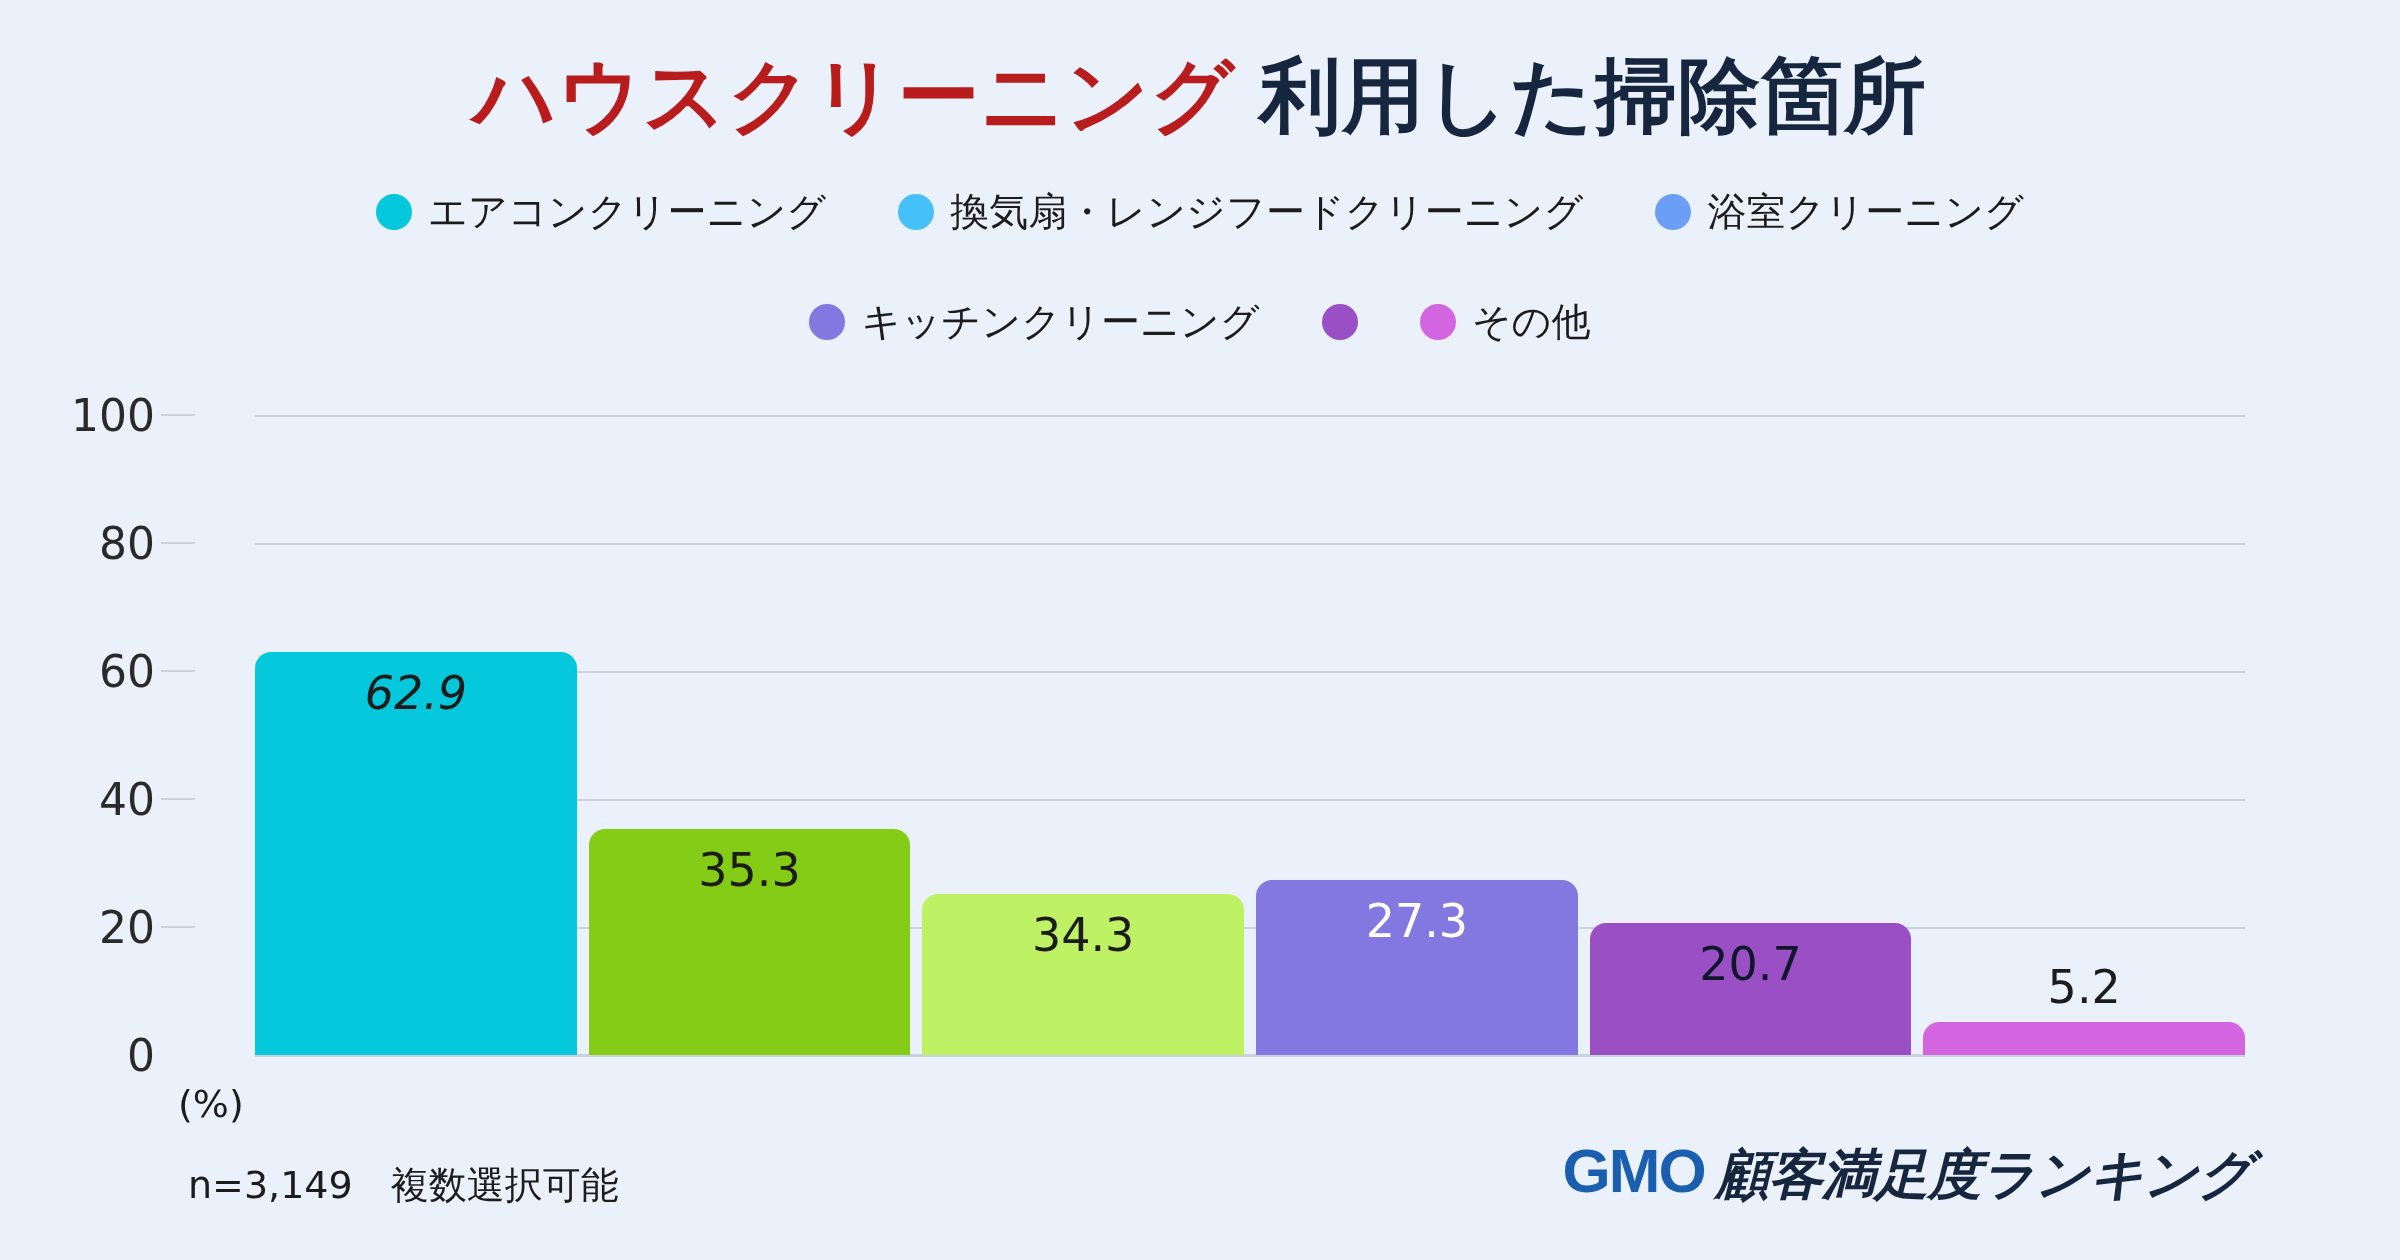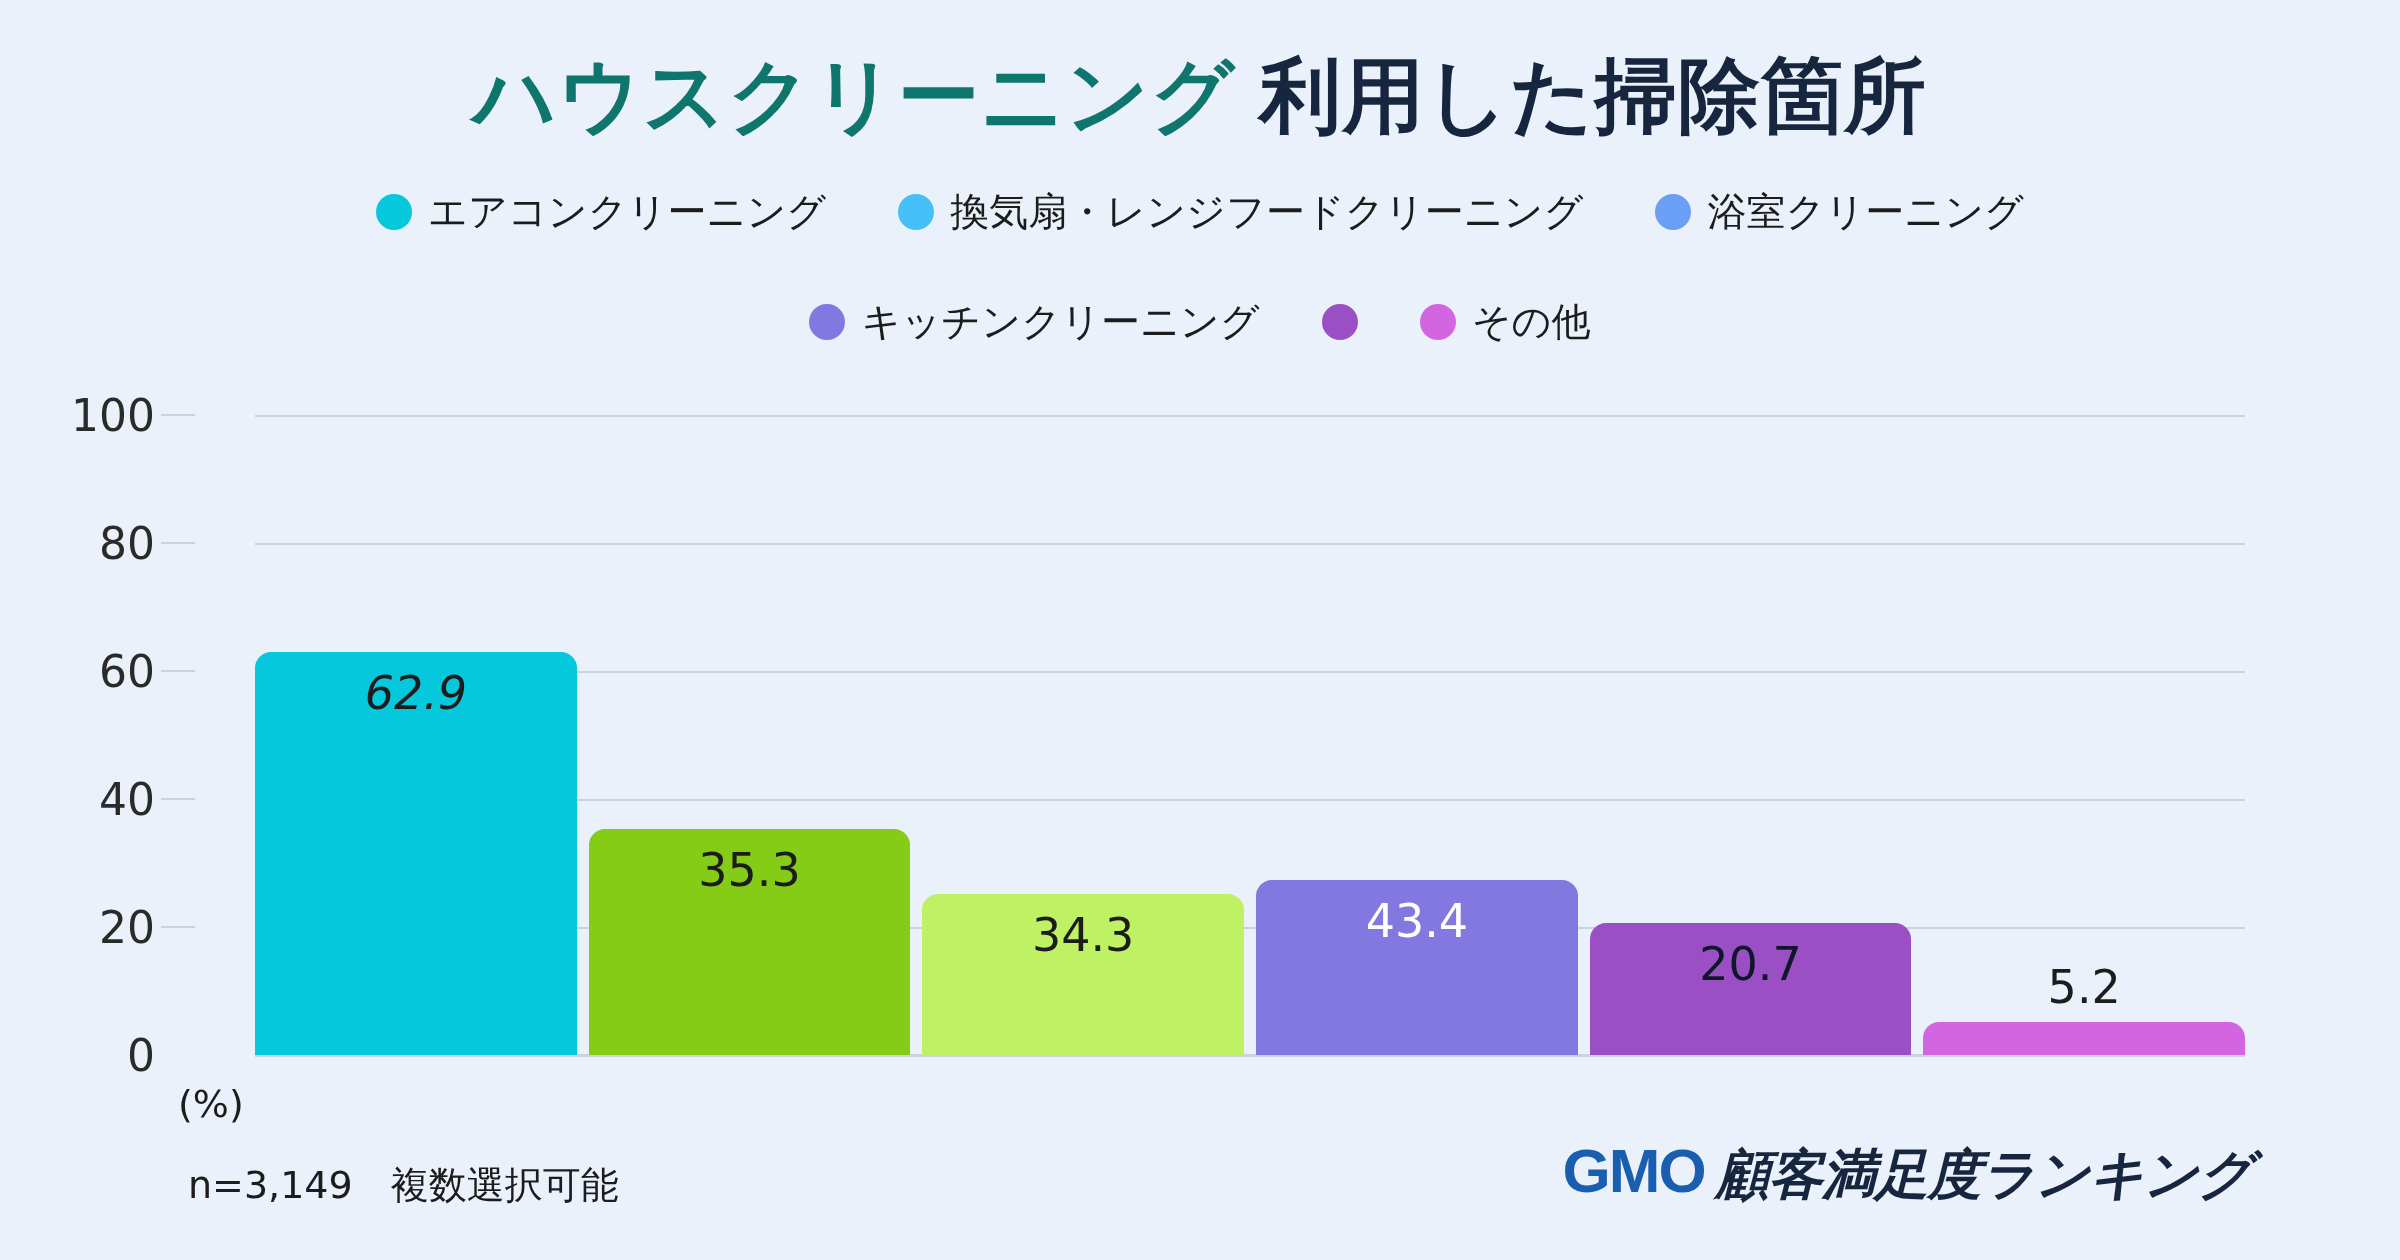--- a/index.html
+++ b/index.html
@@ -13,21 +13,21 @@
   .wrap{position:absolute;inset:0;}
 
   
   .title{
     position:absolute;left:0;top:42px;width:2400px;
     text-align:center;
     font-size:82px;font-weight:bold;
     letter-spacing:1px;
     white-space:nowrap;
   }
-  .title .t-blue{color:#0f766e;}
+  .title .t-blue{color:#b91c1c;}
   .title .t-dark{color:#17263f;}
 
   
   .legend{
     position:absolute;left:0;width:2400px;
     display:flex;justify-content:center;align-items:center;
     white-space:nowrap;
   }
   .legend.row1{top:192px;gap:72px;}
   .legend.row2{top:302px;gap:62px;}
@@ -196,21 +196,21 @@
             <div class="bar-value" style="color: rgb(28, 28, 28);">35.3</div>
           </div>
         </div>
         <div class="bar-col">
           <div class="bar" style="height: 161px; background: #bef264;">
             <div class="bar-value" style="color: rgb(28, 28, 28);">34.3</div>
           </div>
         </div>
         <div class="bar-col">
           <div class="bar" style="height: 174.72px; background: rgb(130, 120, 224);">
-            <div class="bar-value" style="color: rgb(255, 255, 255);">43.4</div>
+            <div class="bar-value" style="color: rgb(255, 255, 255);">27.3</div>
           </div>
         </div>
         <div class="bar-col">
           <div class="bar" style="height: 132.48px; background: rgb(155, 79, 196);">
             <div class="bar-value" style="color: #0f172a;">20.7</div>
           </div>
         </div>
         <div class="bar-col">
           <div class="bar" style="height: 33.28px; background: rgb(211, 102, 224);">
             <div class="bar-value outside" style="color: rgb(28, 28, 28);">5.2</div>

